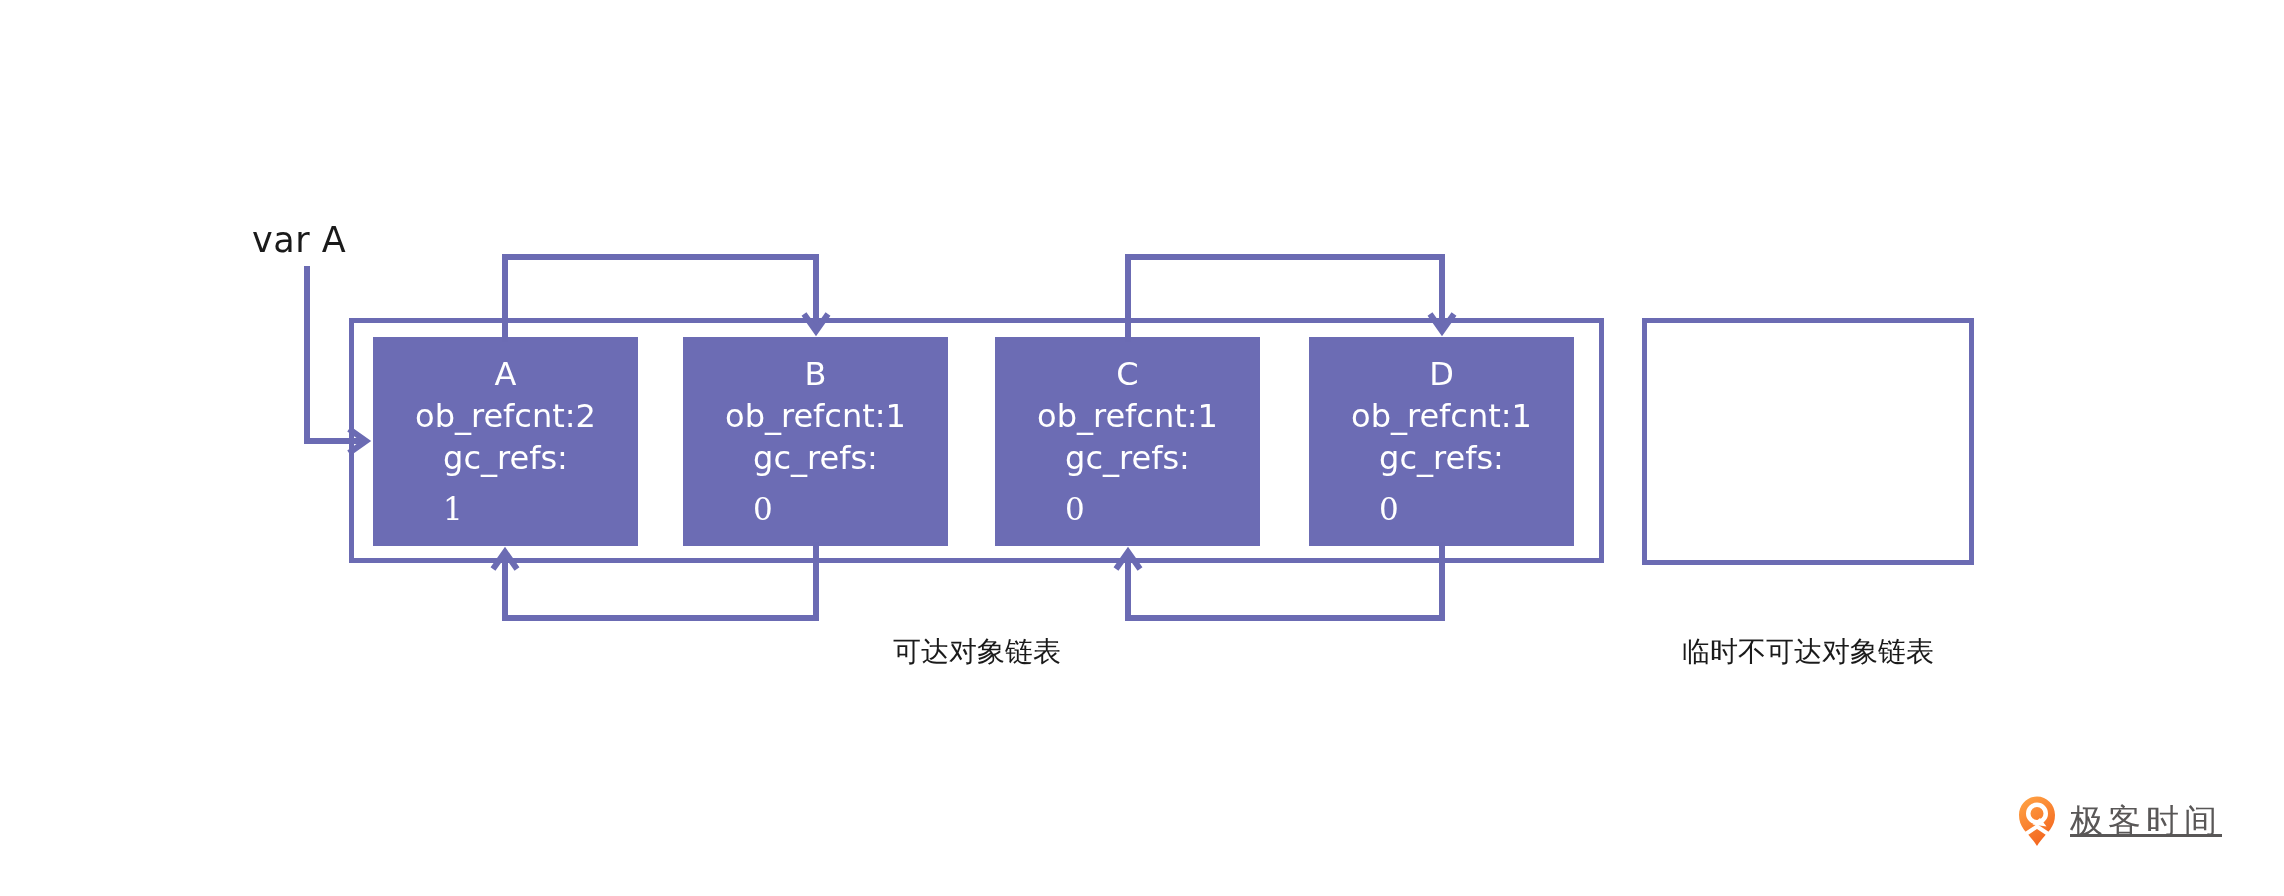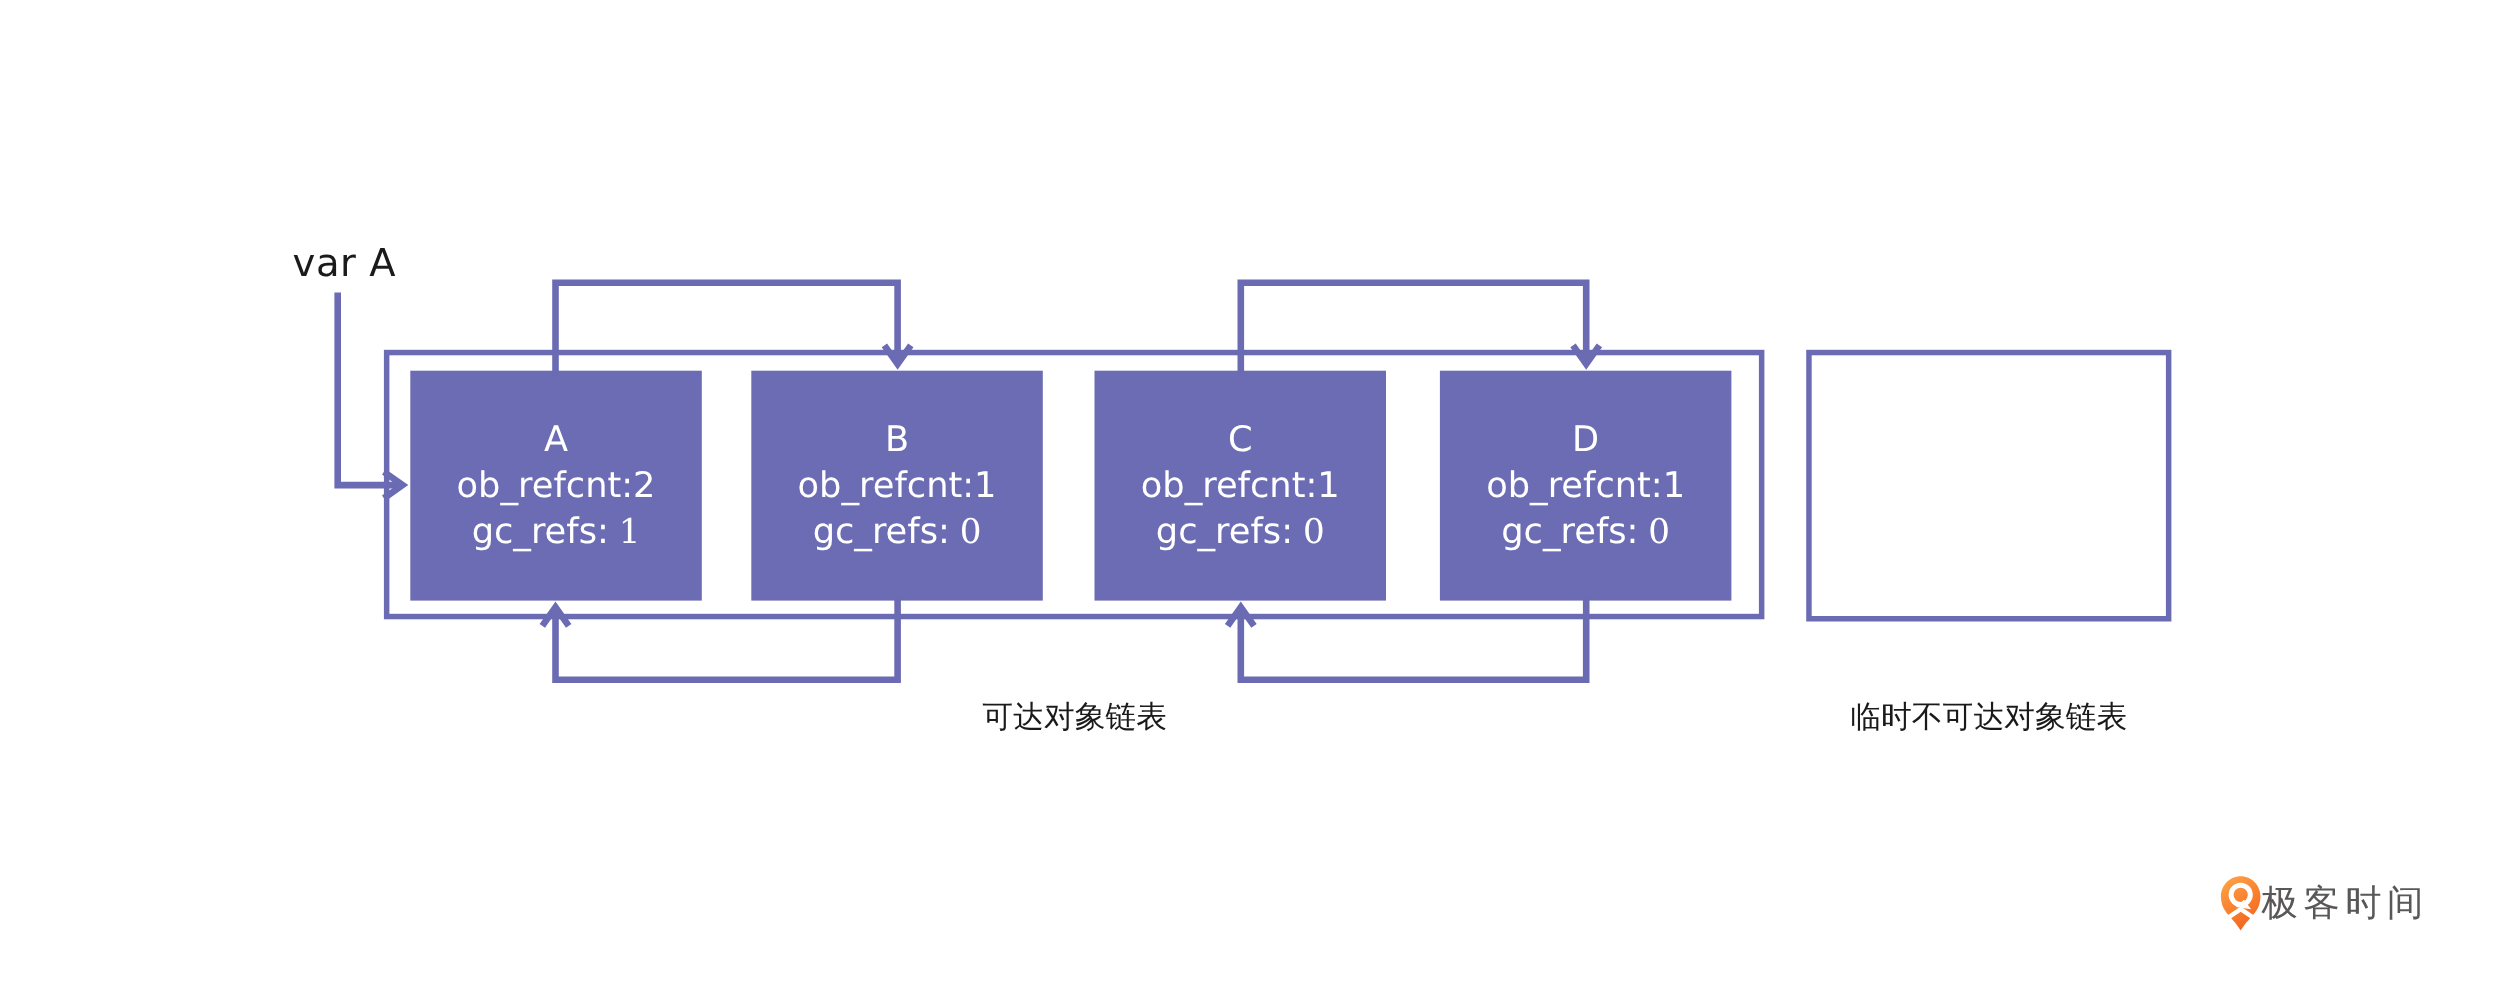--- a/index.html
+++ b/index.html
@@ -14,21 +14,21 @@
   *{margin:0;padding:0;box-sizing:border-box;}
   html,body{background:#FFFFFF;}
   body{
     width:2284px;height:896px;
     overflow:hidden;
     font-family:"DejaVu Sans","Liberation Sans",sans-serif;
   }
   .stage{position:relative;width:2284px;height:896px;background:#FFFFFF;}
 
   .var-label{
-    position:absolute;left:266px;top:220px;
+    position:absolute;left:252px;top:220px;
     font-size:35px;color:var(--text-dark);
     letter-spacing:0.5px;
   }
 
   .list-container{
     position:absolute;left:349px;top:318px;
     width:1255px;height:245px;
     border:5px solid var(--line-purple);
     background:transparent;
   }
@@ -44,21 +44,21 @@
     background:var(--purple-fill);
     display:flex;flex-direction:column;justify-content:center;align-items:center;
     color:var(--text-white);
     font-size:32px;line-height:42px;
     text-align:center;
   }
   .box-a{left:373px;}
   .box-b{left:683px;}
   .box-c{left:995px;}
   .box-d{left:1309px;}
-  .gc-line{display:flex;gap:9px;align-items:baseline;}
+  .gc-line{display:flex;gap:9px;align-items:baseline;flex-direction:column;}
   .gc-value{font-family:"DejaVu Serif","Liberation Serif",serif;font-size:31px;}
 
   svg.connectors{position:absolute;left:0;top:0;width:2284px;height:896px;pointer-events:none;}
   .conn{fill:none;stroke:var(--line-purple);stroke-width:6;}
   .chev-path{fill:none;stroke:var(--line-purple);stroke-width:6;stroke-linejoin:miter;}
 
   .caption{
     position:absolute;top:633px;
     transform:translateX(-50%);
     font-size:28px;color:var(--text-dark);
@@ -66,25 +66,26 @@
   }
   .caption-reachable{left:977px;}
   .caption-unreachable{left:1808px;}
 
   .logo{
     position:absolute;left:2018px;top:795px;height:52px;
     display:flex;align-items:center;
   }
   .logo-pin{width:38px;height:52px;display:block;}
   .logo-text{
-    margin-left:0;
+    margin-left:14px;
     font-size:33px;font-weight:500;
     color:var(--logo-text-gray);
     letter-spacing:5px;
     white-space:nowrap;
+    text-decoration:underline;
   }
   .stop-light{stop-color:var(--logo-orange-light);}
   .stop-deep{stop-color:var(--logo-orange-deep);}
 </style>
 </head>
 <body>
 
 <div class="stage">
 
   <div class="var-label">var A</div>

